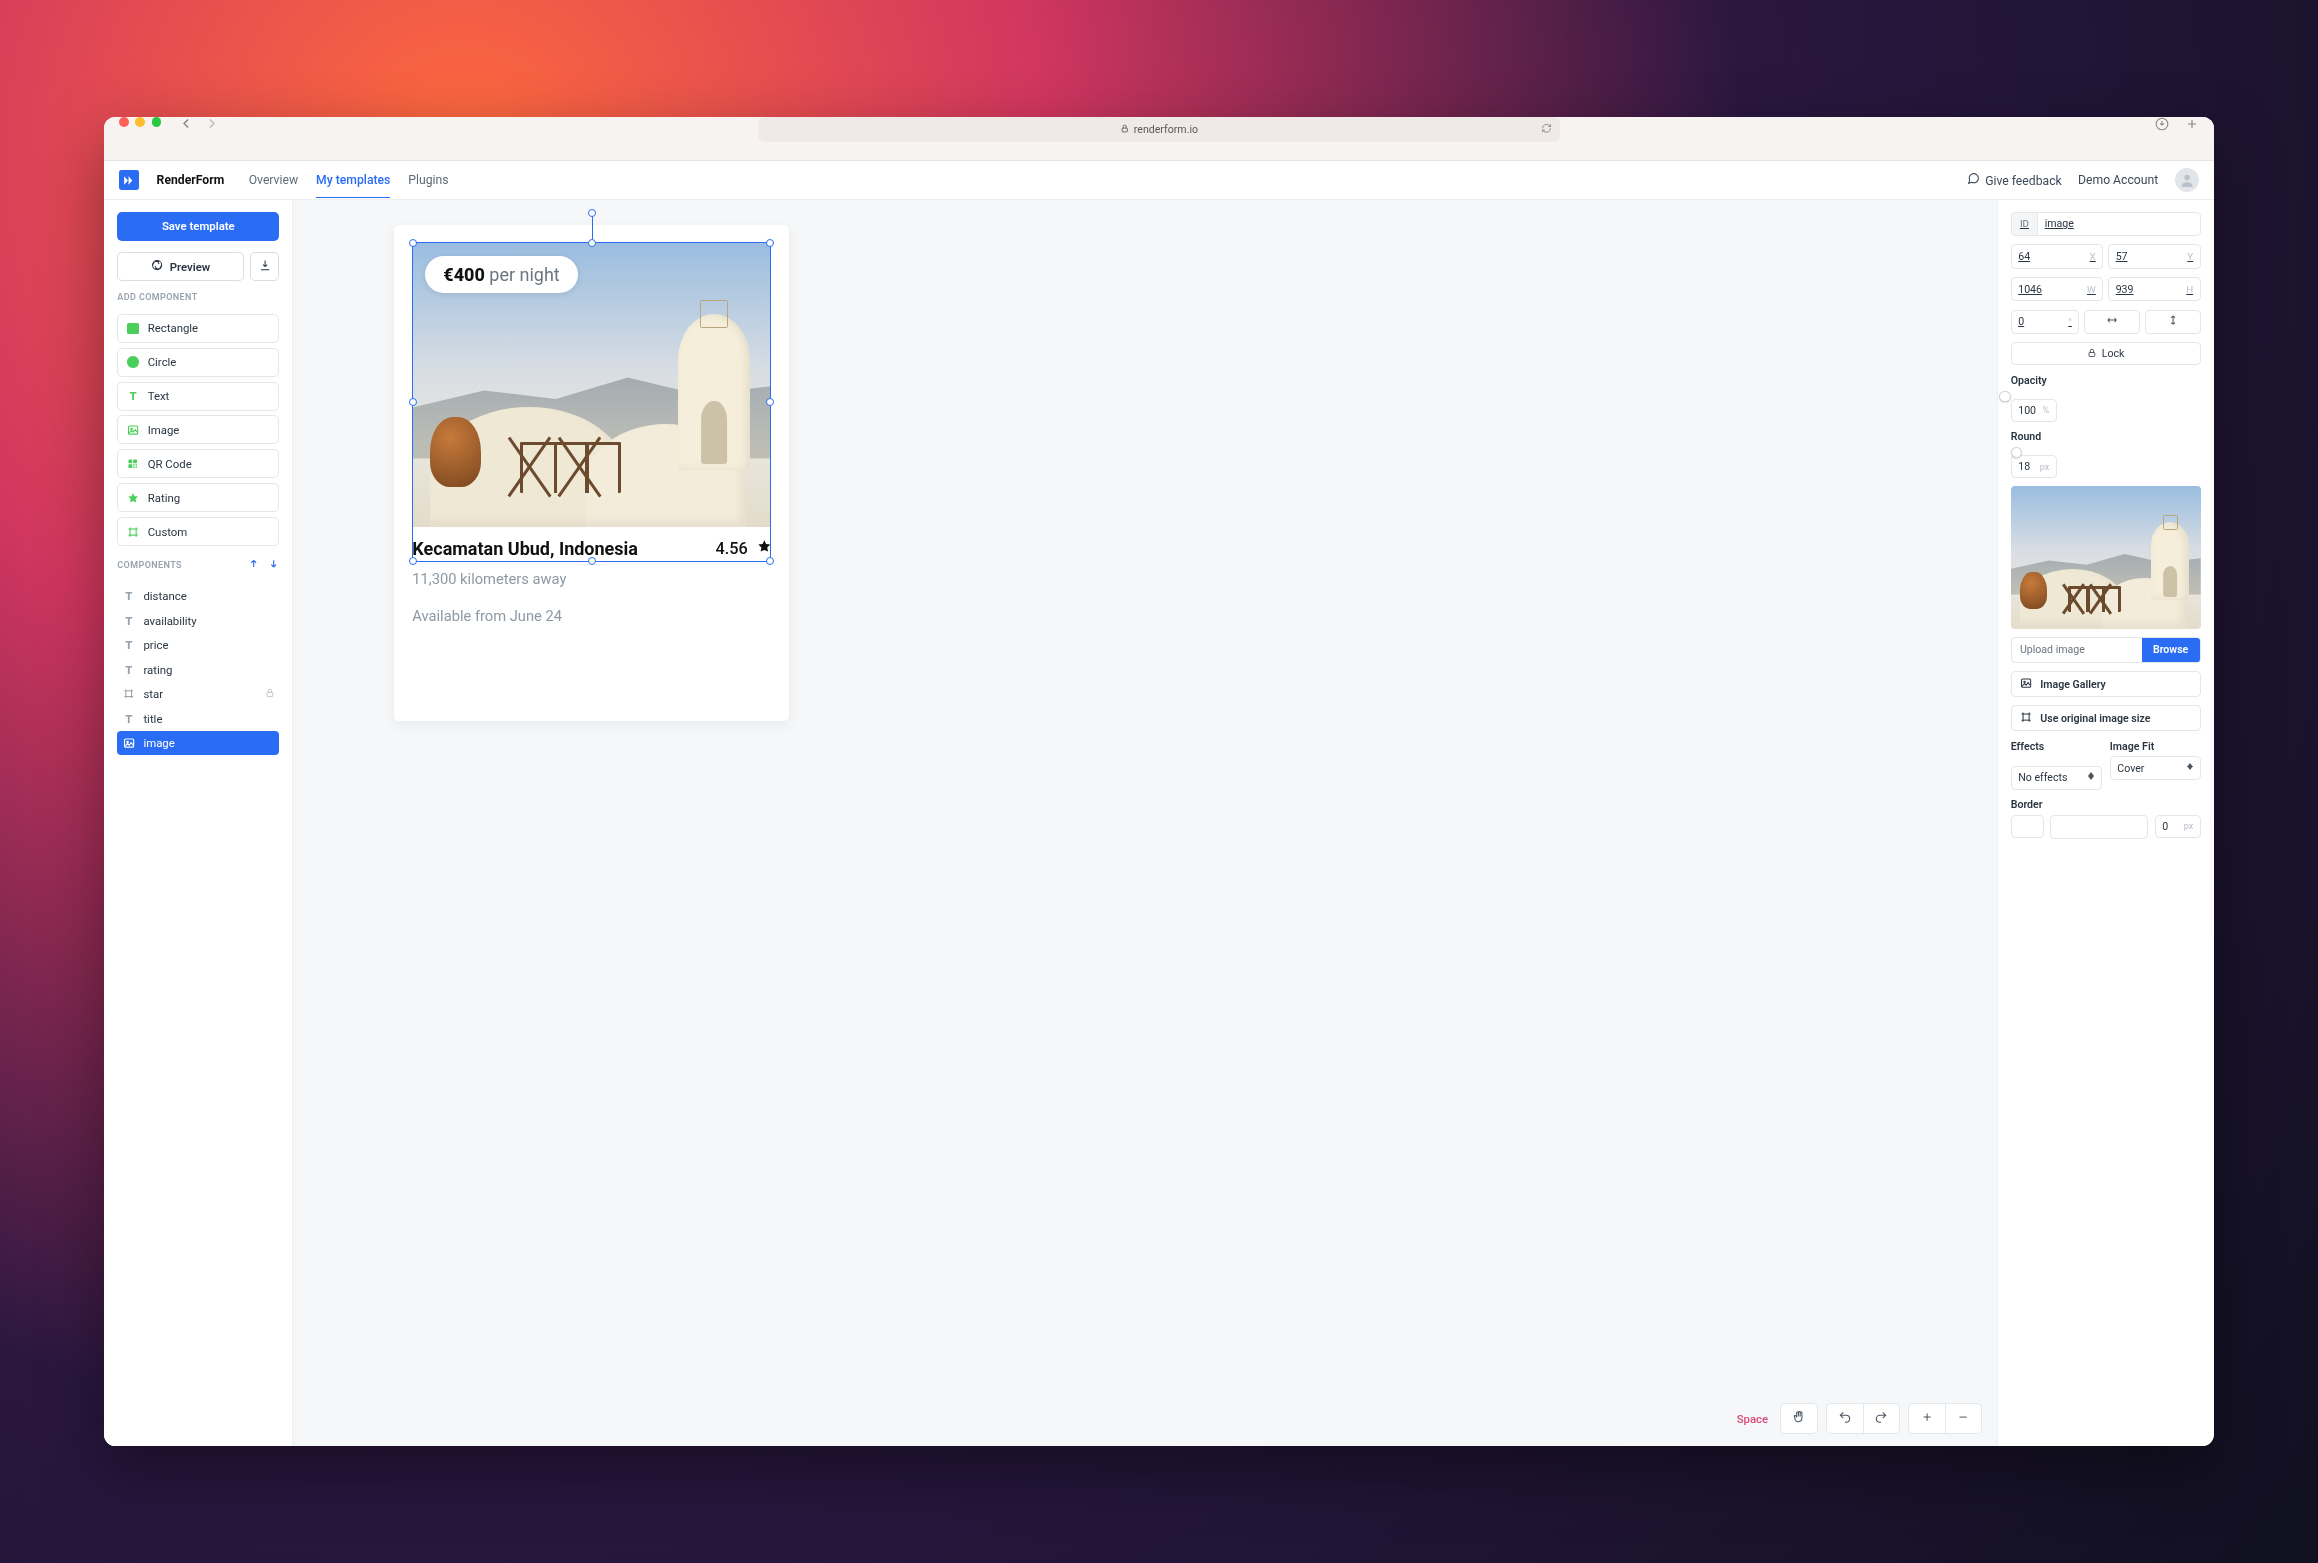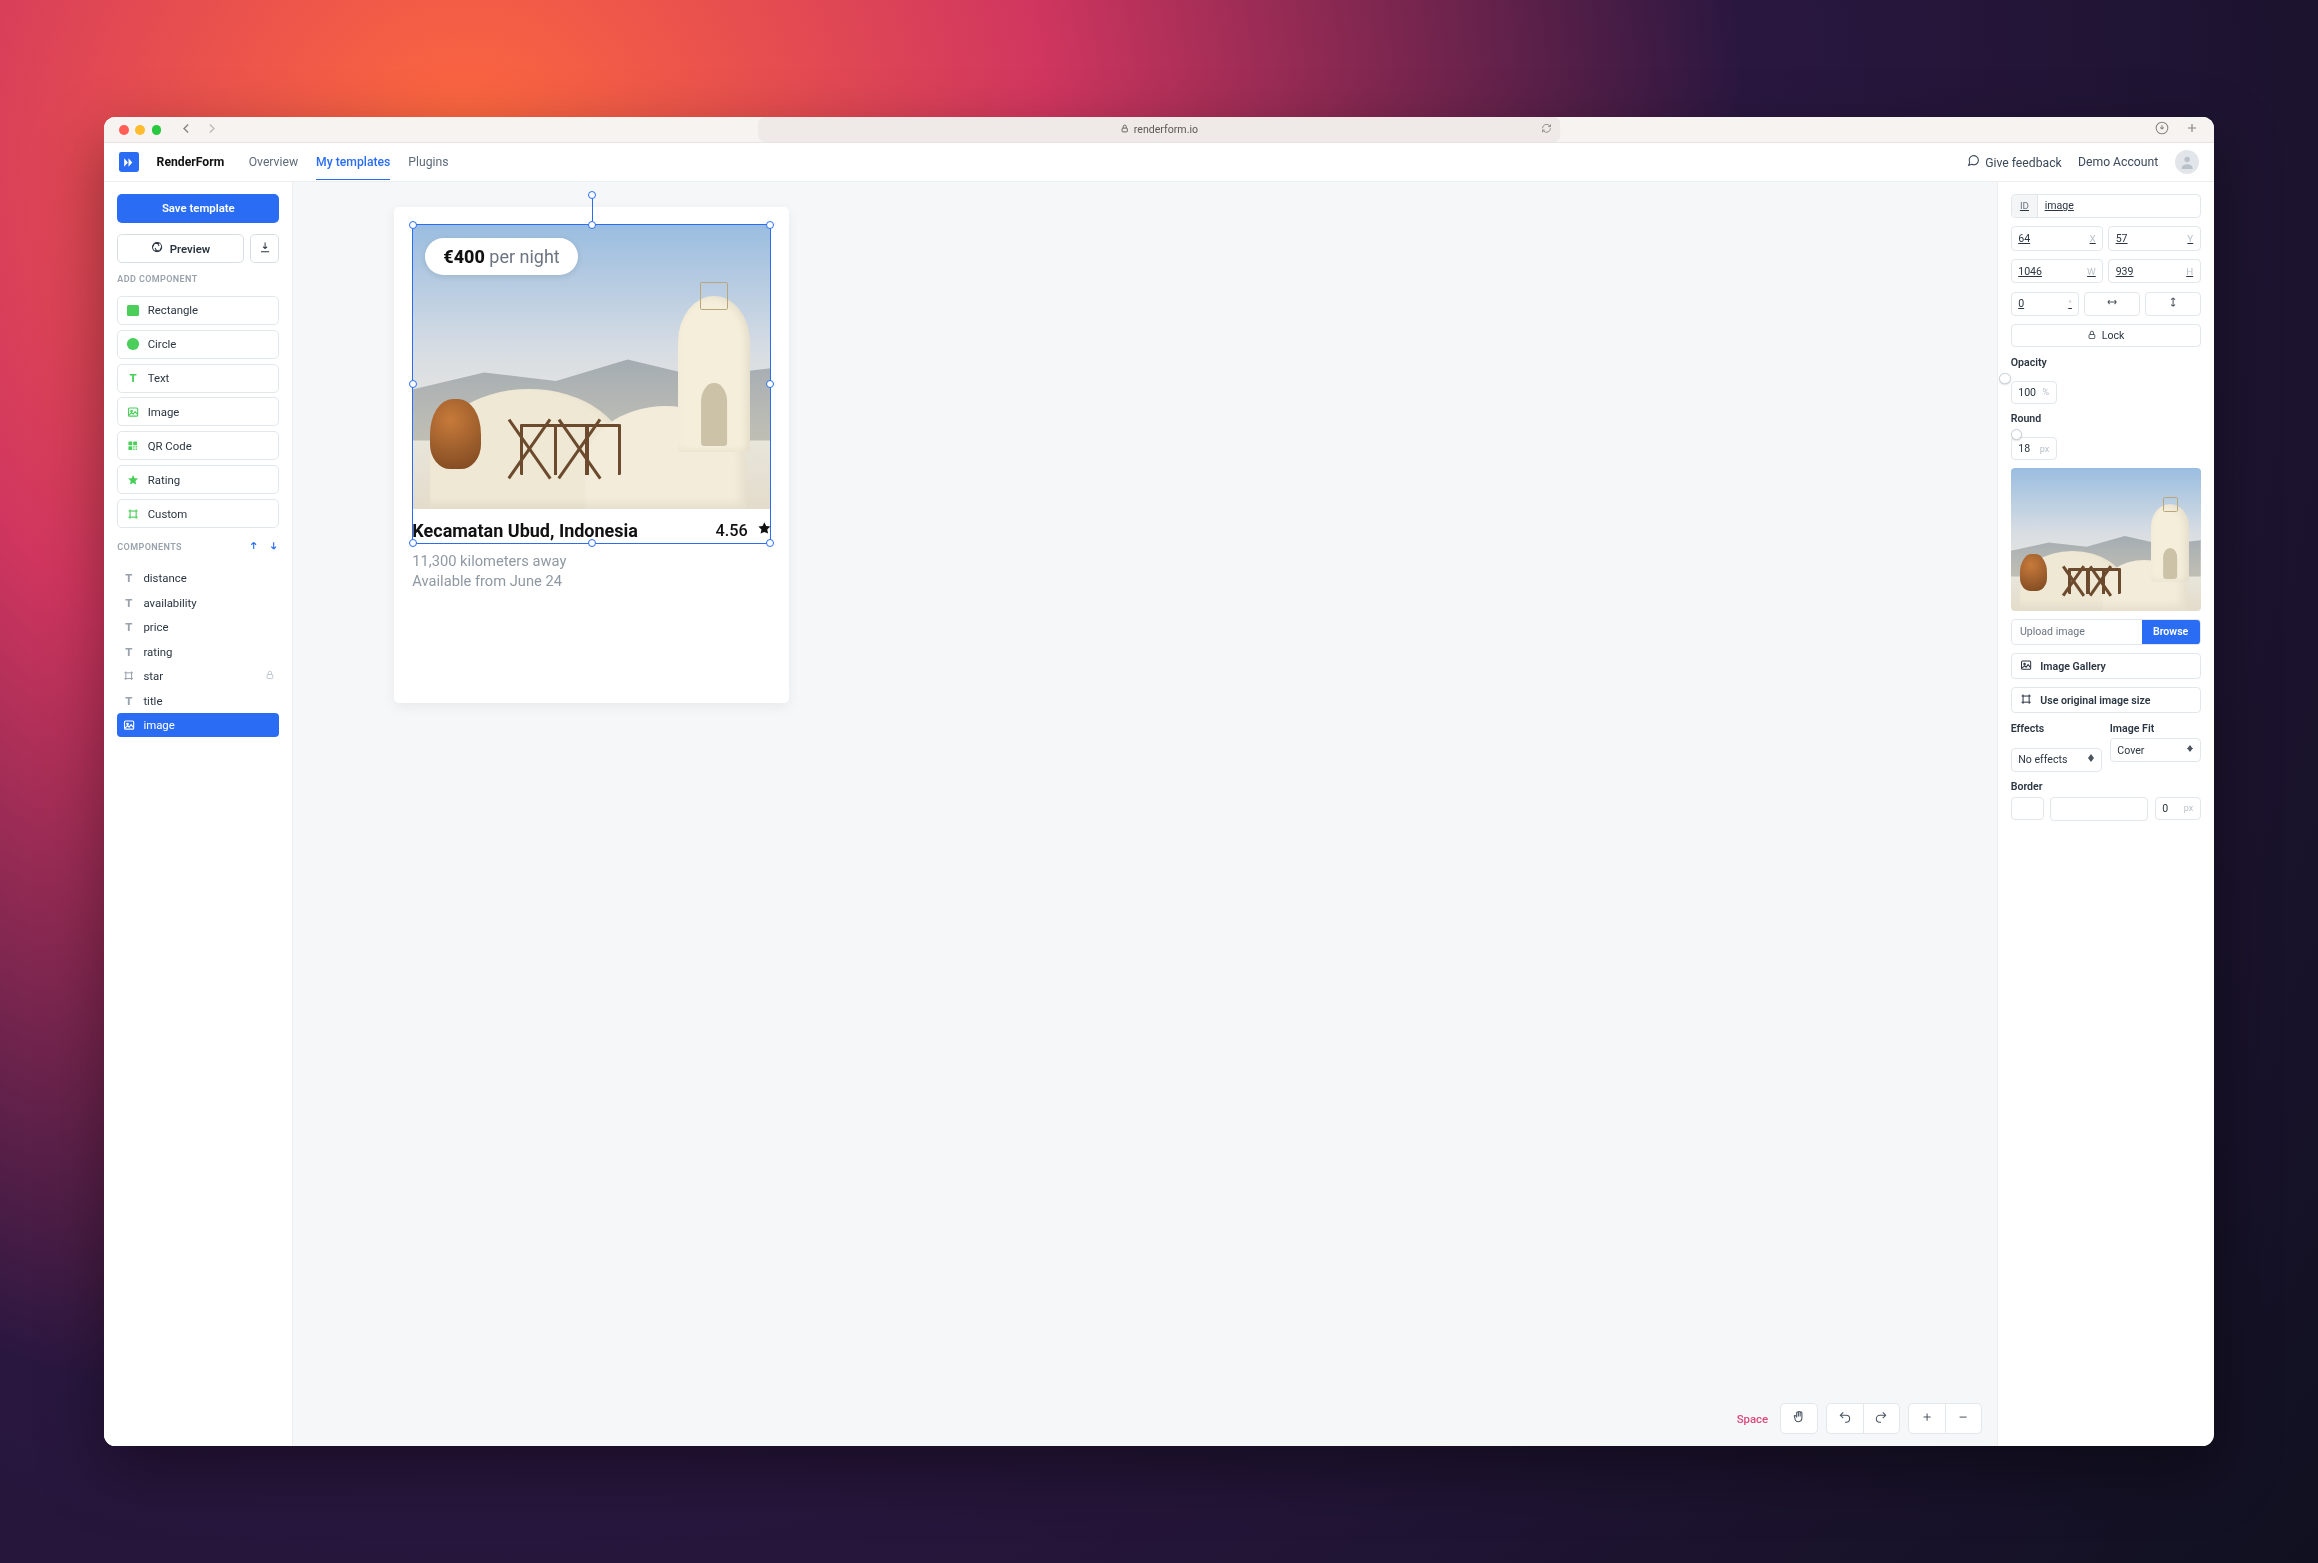--- a/index.html
+++ b/index.html
@@ -16,25 +16,25 @@
     height: 85%;
     background: #fff;
     border-radius: 11.4px;
     box-shadow: 0 24.5px 65px rgba(0,0,0,0.4);
     overflow: hidden;
     display: flex;
     flex-direction: column;
   }
   
   .titlebar {
-    height: 26px;
+    height: 44px;
     background: #f7f3f0;
     border-bottom: 0.8px solid #e8e3e0;
     display: flex;
-    align-items: center;
+    align-items: flex-start;
     padding: 0 14.7px;
     gap: 6px;
     position: relative;
   }
   .traffic { display:flex; gap:6.5px; }
   .traffic span { width:9.8px; height:9.8px; border-radius:50%; display:block; }
   .t-red { background:#ff5f57; }
   .t-yel { background:#febc2e; }
   .t-grn { background:#28c840; }
   .navarrows { display:flex; gap:11.4px; margin-left:13px; color:#8b8683; }
@@ -139,21 +139,21 @@
   }
   .handle { position:absolute; width:8.2px; height:8.2px; background:#fff; border:1.2px solid #2a6df4; border-radius:50%; }
   .h-tl{top:-4.1px;left:-4.1px}.h-tr{top:-4.1px;right:-4.1px}.h-bl{bottom:-4.1px;left:-4.1px}.h-br{bottom:-4.1px;right:-4.1px}
   .h-t{top:-4.1px;left:calc(50% - 4.1px)}.h-b{bottom:-4.1px;left:calc(50% - 4.1px)}
   .h-l{top:calc(50% - 4.1px);left:-4.1px}.h-r{top:calc(50% - 4.1px);right:-4.1px}
   .h-rot{top:-34px;left:calc(50% - 4.1px)}
   .rot-line{position:absolute;top:-30px;left:50%;width:0.8px;height:26px;background:#2a6df4;}
   .cardtitle { margin-top:11px; font-size:18px; font-weight:700; color:#111; display:flex; align-items:center; }
   .cardtitle .rating { margin-left:auto; font-weight:500; font-size:16.3px; }
   .carddist { margin-top:11.4px; font-size:14.7px; color:#8f99a3; }
-  .cardavail { margin-top:2px; font-size:14.7px; color:#8f99a3; }
+  .cardavail { margin-top:19px; font-size:14.7px; color:#8f99a3; }
   .canvas-toolbar {
     position:absolute; right:14.7px; bottom:11.4px; display:flex; gap:8.2px; align-items:center;
   }
   .space-label { color:#d94a7a; font-size:11.4px; font-weight:500; margin-right:3.3px; }
   .tb-group { display:flex; border:0.8px solid #e2e7ec; border-radius:4.9px; background:#fff; }
   .tb-btn { width:36px; height:29px; display:flex; align-items:center; justify-content:center; color:#4a5560; cursor:pointer; }
   .tb-btn + .tb-btn { border-left:0.8px solid #e2e7ec; }
   
   .rightpanel {
     width: 217px; border-left:0.8px solid #eceef0; padding:11.4px 13px;

